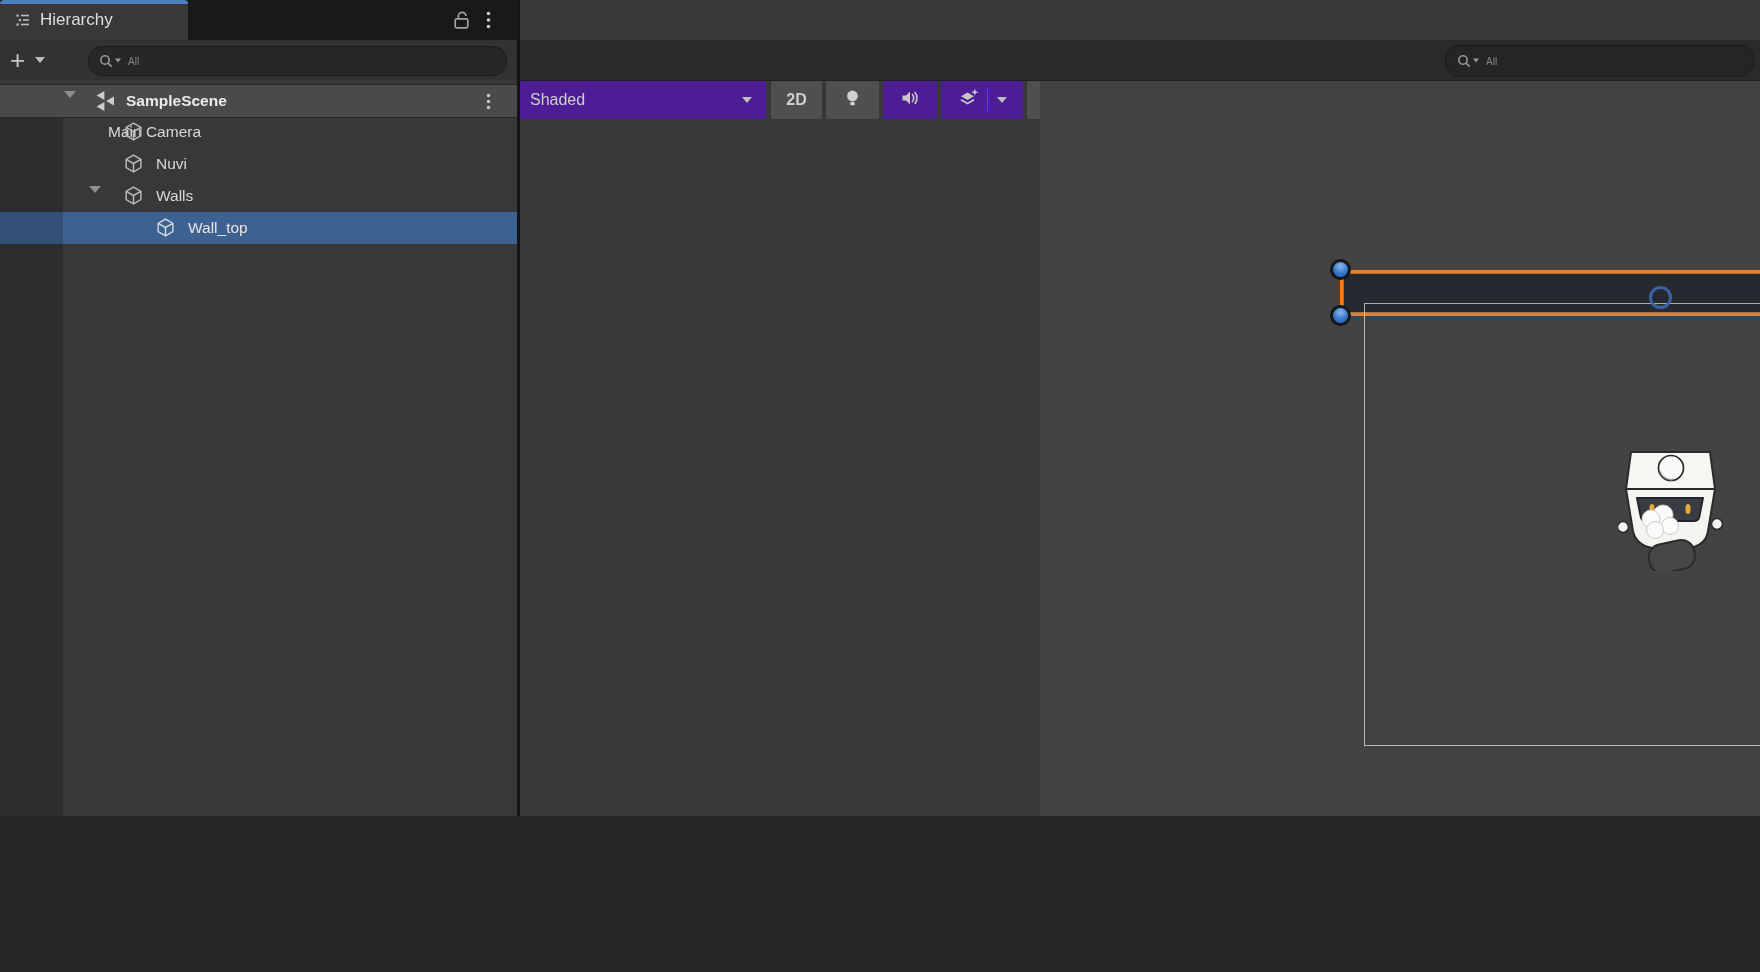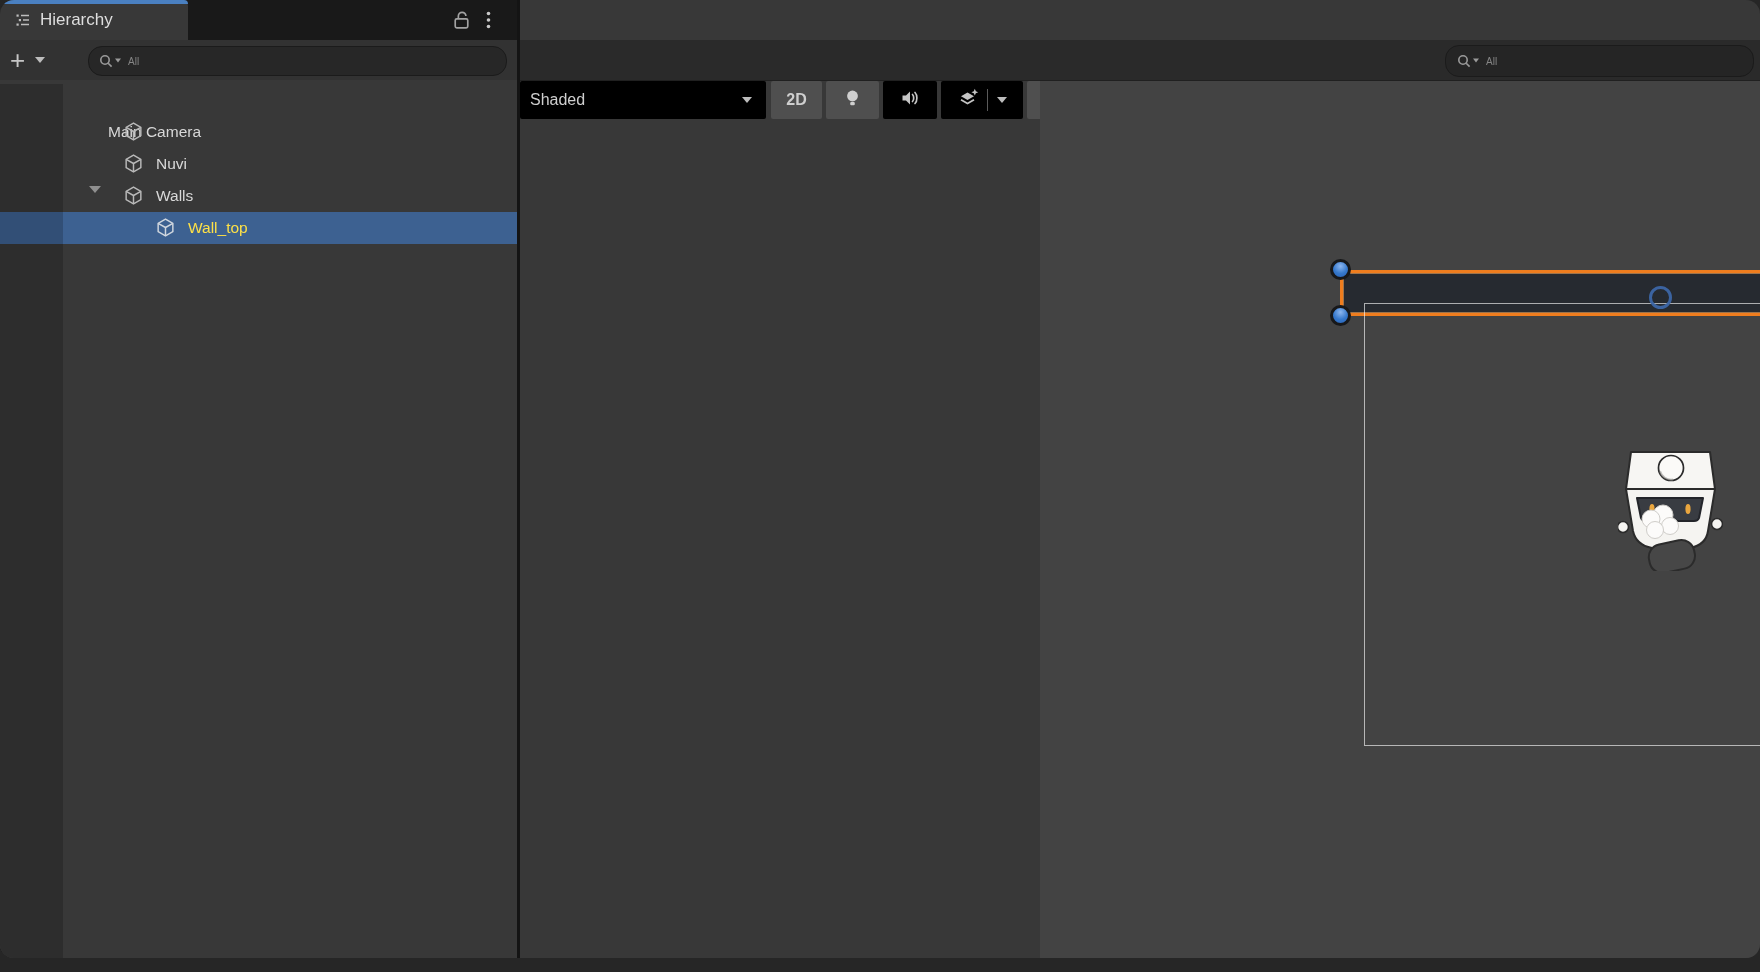--- a/index.html
+++ b/index.html
@@ -1,17 +1,17 @@
 <!DOCTYPE html>
 <html><head>
 <meta charset="utf-8">
 <style>
   html,body{margin:0;padding:0;background:#262626;}
-  #app{position:relative;width:1760px;height:958px;overflow:hidden;
-       font-family:"Liberation Sans",sans-serif;color:#d4d4d4;background:#383838;border-radius:14px;
+  #app{position:relative;width:1760px;height:816px;overflow:hidden;
+       font-family:"Liberation Sans",sans-serif;color:#d4d4d4;background:#383838;
        -webkit-font-smoothing:antialiased;}
   .abs{position:absolute;}
   
   .tabbar{position:absolute;top:0;height:40px;background:#191919;}
   .tab{position:absolute;top:0;height:40px;background:#383838;border-radius:6px 6px 0 0;
        display:flex;align-items:center;font-size:17px;color:#dedede;}
   .tab .accent{position:absolute;top:0;left:0;right:0;height:4px;background:#4a80c1;border-radius:6px 6px 0 0;}
   .tab-icon{margin:0 8px 0 14px;display:flex;align-items:center;}
   
   .ptoolbar{position:absolute;left:0;right:0;top:40px;height:40px;background:#2a2a2a;border-bottom:1px solid #202020;}
@@ -28,21 +28,21 @@
   .tree{position:absolute;left:0;top:80px;width:517px;bottom:6px;background:#383838;overflow:hidden;}
   .gutter{position:absolute;left:0;top:4px;bottom:0;width:63px;background:#2d2d2d;}
   .trow{position:absolute;left:0;width:517px;height:32px;display:flex;align-items:center;font-size:15.5px;}
   .trow .lbl{color:#d8d8d8;white-space:nowrap;}
   .trow.scene-header{background:#4a4a4a;border-top:1px solid #292929;border-bottom:1px solid #292929;}
   .trow.scene-header .lbl{font-weight:700;color:#ececec;}
   .trow.selected{background:#3d6191;}
   .trow.selected::before{content:"";position:absolute;left:0;top:0;bottom:0;width:63px;background:rgba(0,0,0,0.18);}
   .cube-icon,.tree-tri{position:absolute;}
   
-  .sbtn{position:absolute;top:41px;height:38px;background:#000000;display:flex;align-items:center;
+  .sbtn{position:absolute;top:41px;height:38px;background:#4c1d95;display:flex;align-items:center;
         justify-content:center;color:#cfcfcf;font-size:16px;border-radius:2px;}
   .sbtn.active{background:#4f4f4f;}
   .vdiv{width:1px;height:22px;background:#5a5a5a;}
   
   #viewport{position:absolute;left:520px;top:81px;width:1240px;height:891px;background:#434343;overflow:hidden;}
   .room-outline{position:absolute;border:1px solid rgba(255,255,255,0.62);}
   .wall-selected{position:absolute;background:#262a30;border:3px solid #ef7d1e;
         box-shadow:inset 0 0 0 1px rgba(255,177,101,0.55);box-sizing:border-box;}
   .handle{position:absolute;width:21px;height:21px;border-radius:50%;
         background:radial-gradient(circle at 50% 28%, #8cb6ee 0%, #3578cc 55%, #2a62b4 100%);
@@ -105,20 +105,40 @@
             <path d="M17 5.5 h6 l-3 4 Z" fill="#9a9a9a"></path>
           </svg>
         </span>
         <input readonly="" placeholder="All" style="">
       </div>
     </div>
 
     <div class="tree">
       <div class="gutter"></div>
 
+      <div class="trow scene-header" style="top:4px;">
+        <span class="tree-tri" style="left:64px;top:13px;"><span class="tri-expand"></span></span>
+        <span class="abs" style="left:94px;top:5px;">
+          <svg width="22" height="22" viewBox="0 0 22 22">
+            <g fill="#cdcdcd" transform="translate(11,11)">
+              <path d="M1.2 0 L9 -4.5 L9 4.5 Z"></path>
+              <path d="M1.2 0 L9 -4.5 L9 4.5 Z" transform="rotate(120)"></path>
+              <path d="M1.2 0 L9 -4.5 L9 4.5 Z" transform="rotate(240)"></path>
+            </g>
+          </svg>
+        </span>
+        <span class="lbl" style="margin-left:126px;">SampleScene</span>
+        <span class="abs" style="left:486px;top:8px;">
+          <svg width="5" height="17" viewBox="0 0 5 17">
+            <circle cx="2.5" cy="2.5" r="1.7" fill="#c9c9c9"></circle>
+              <circle cx="2.5" cy="8.5" r="1.7" fill="#c9c9c9"></circle>
+              <circle cx="2.5" cy="14.5" r="1.7" fill="#c9c9c9"></circle>
+          </svg>
+        </span>
+      </div>
 
       <div class="trow" style="top:36px;">
         <span class="cube-icon" style="left:123px;top:5px;">
           <svg width="21" height="21" viewBox="0 0 20 20">
               <g fill="none" stroke="#b8b8b8" stroke-width="1.4" stroke-linejoin="round">
             <path d="M10 2 L17 6 V14 L10 18 L3 14 V6 Z"></path>
                 <path d="M3 6 L10 10 L17 6"></path>
                 <path d="M10 10 V18"></path>
               </g>
             </svg>
@@ -156,21 +176,21 @@
       <div class="trow selected" style="top:132px;">
         <span class="cube-icon" style="left:155px;top:5px;">
           <svg width="21" height="21" viewBox="0 0 20 20">
               <g fill="none" stroke="#cfd6de" stroke-width="1.4" stroke-linejoin="round">
             <path d="M10 2 L17 6 V14 L10 18 L3 14 V6 Z"></path>
                 <path d="M3 6 L10 10 L17 6"></path>
                 <path d="M10 10 V18"></path>
               </g>
             </svg>
         </span>
-        <span class="lbl" style="margin-left:188px;color:#fde047;">Wall_top</span>
+        <span class="lbl" style="margin-left:188px;color:#e5e5e5;">Wall_top</span>
       </div>
     </div>
 
     <div class="abs" style="left:0;top:964px;width:517px;height:2px;background:#1d1d1d;"></div>
     <div class="abs" style="left:0;top:966px;width:517px;height:6px;background:#272727;">
       <div class="abs" style="left:0;top:0;width:155px;height:6px;background:#454545;"></div>
     </div>
   </div>
 
   <div class="abs" style="left:517px;top:0;width:3px;height:972px;background:#141414;"></div>

